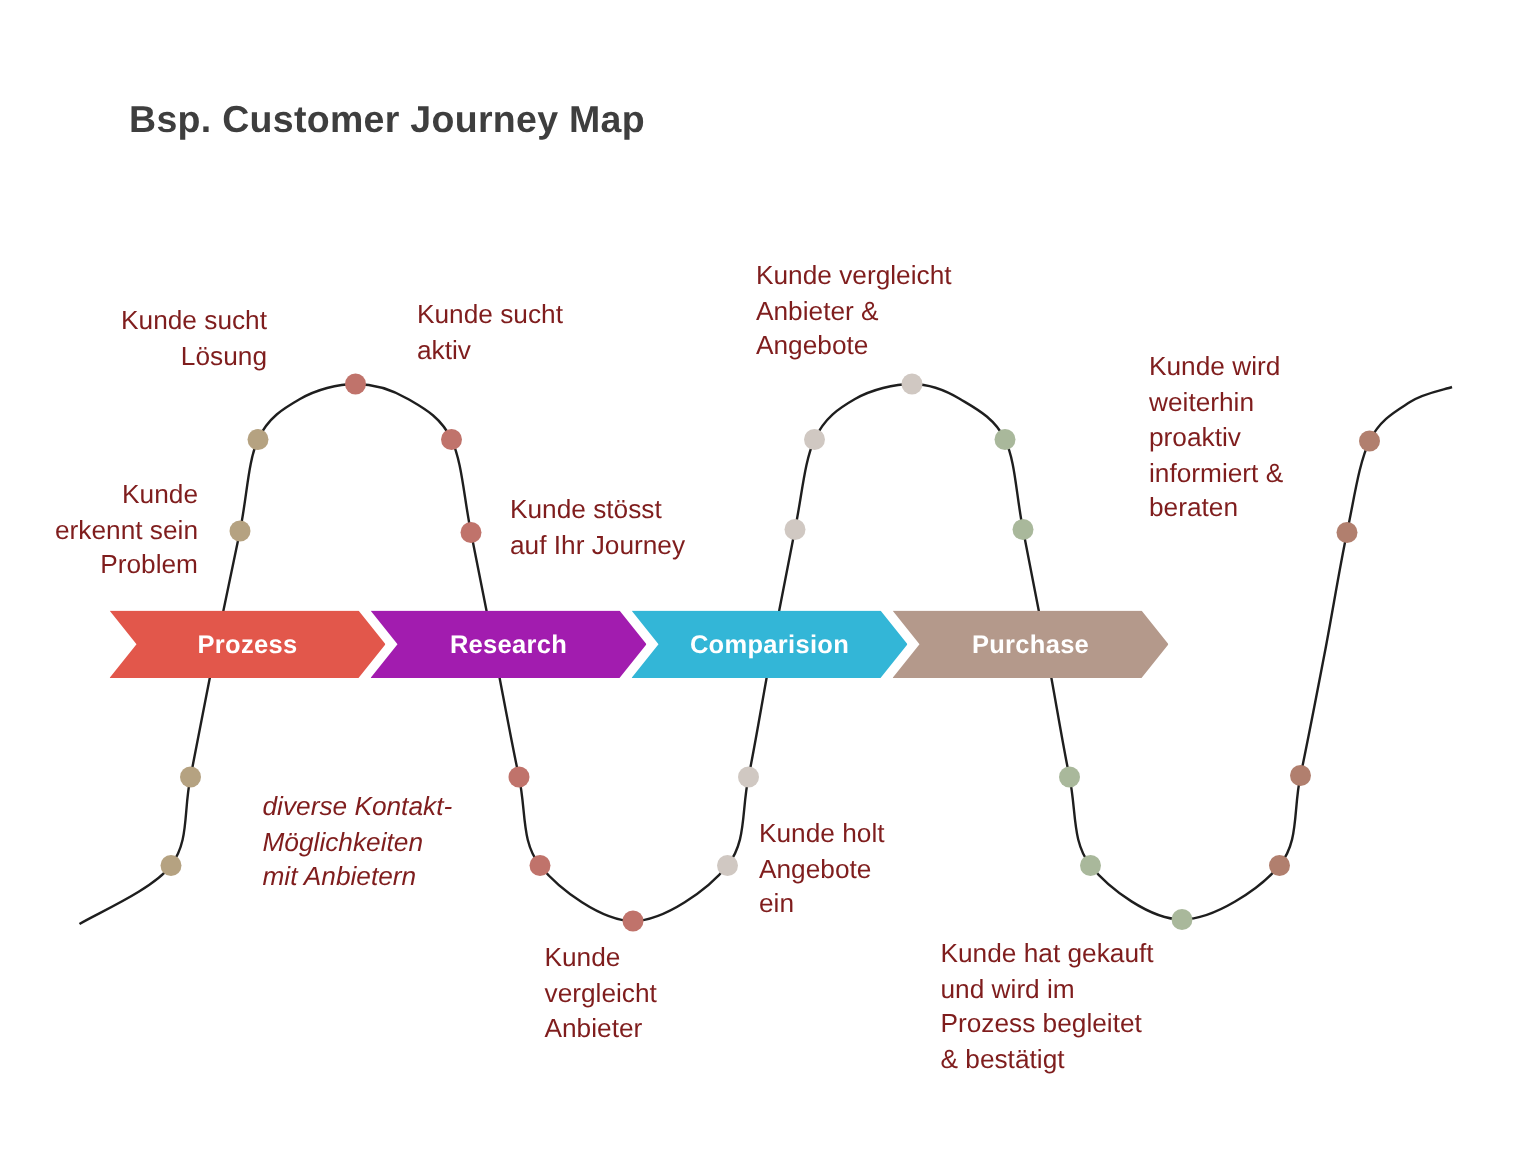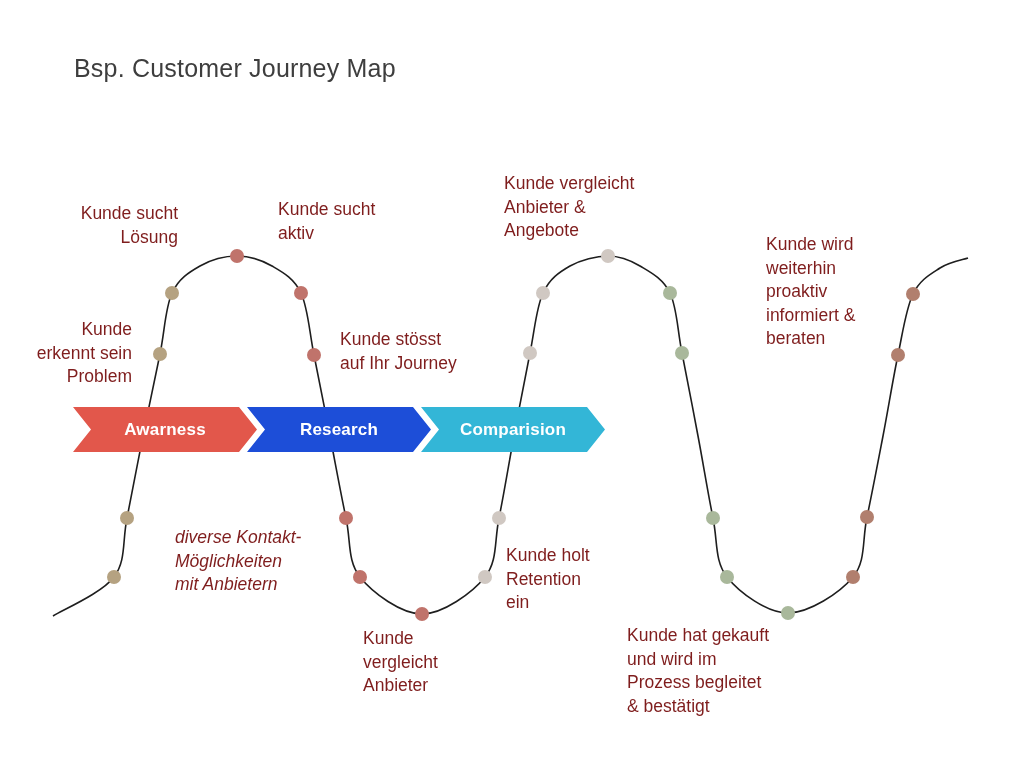--- a/index.html
+++ b/index.html
@@ -2,22 +2,22 @@
 <html><head>
 <meta charset="utf-8">
 <style>
   html,body{margin:0;padding:0;}
   body{
     width:1024px;height:768px;position:relative;overflow:hidden;
     background:#ffffff;
     font-family:"Liberation Sans","DejaVu Sans",sans-serif;
   }
   .page-title{
-    position:absolute;left:70px;top:50px;margin:4px;
-    font-size:25px;font-weight:400;color:#3e3e3e;letter-spacing:.2px;
+    position:absolute;left:70px;top:50px;margin:16px;
+    font-size:25px;font-weight:700;color:#3e3e3e;letter-spacing:.2px;
   }
   #curve-layer{position:absolute;left:0;top:0;z-index:1;}
   
   #stage-row{position:absolute;left:0;top:407px;width:1024px;height:45px;z-index:2;}
   .stage{
     position:absolute;top:0;width:184px;height:45px;
     display:flex;align-items:center;justify-content:center;
     clip-path:polygon(0 0,calc(100% - 18px) 0,100% 50%,calc(100% - 18px) 100%,0 100%,18px 50%);
     color:#ffffff;font-size:17px;font-weight:700;letter-spacing:.2px;
   }
@@ -72,27 +72,30 @@
       <circle cx="788" cy="613" r="7" fill="#a9b89b"></circle>
       <circle cx="853" cy="577" r="7" fill="#b17f6e"></circle>
       <circle cx="867" cy="517" r="7" fill="#b17f6e"></circle>
       <circle cx="898" cy="355" r="7" fill="#b17f6e"></circle>
       <circle cx="913" cy="294" r="7" fill="#b17f6e"></circle>
     </g>
 </svg>
 
 <div id="stage-row">
   <div class="stage" style="background-color: rgb(226, 87, 75);">
-      <span>Awarness</span>
+      <span>Prozess</span>
     </div>
-  <div class="stage" style="background-color: #1d4ed8;">
+  <div class="stage" style="background-color: #a21caf;">
       <span>Research</span>
     </div>
   <div class="stage" style="background-color: rgb(51, 182, 215);">
       <span>Comparision</span>
+    </div>
+  <div class="stage" style="background-color: rgb(180, 153, 139);">
+      <span>Purchase</span>
     </div>
 </div>
 
 <div class="ann ann-0">Kunde sucht
 Lösung</div>
 <div class="ann ann-1">Kunde
 erkennt sein
 Problem</div>
 <div class="ann ann-2">Kunde sucht
 aktiv</div>
@@ -103,21 +106,21 @@
 Angebote</div>
 <div class="ann ann-5">Kunde wird
 weiterhin
 proaktiv
 informiert &amp;
 beraten</div>
 <div class="ann ann-6">diverse Kontakt-
 Möglichkeiten
 mit Anbietern</div>
 <div class="ann ann-7">Kunde holt
-Retention
+Angebote
 ein</div>
 <div class="ann ann-8">Kunde
 vergleicht
 Anbieter</div>
 <div class="ann ann-9">Kunde hat gekauft
 und wird im
 Prozess begleitet
 &amp; bestätigt</div>
 
 </body></html>

